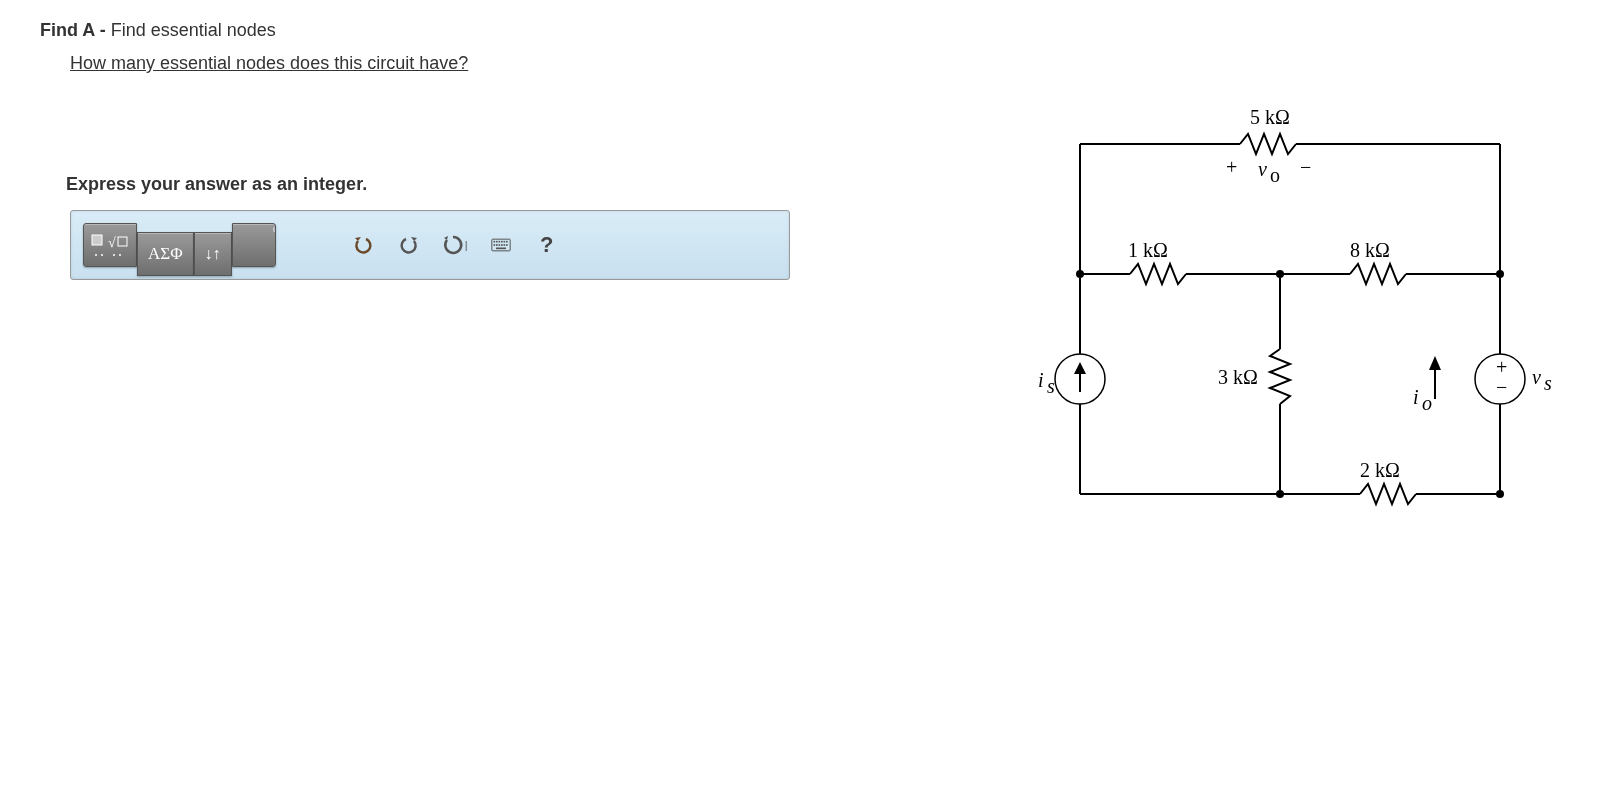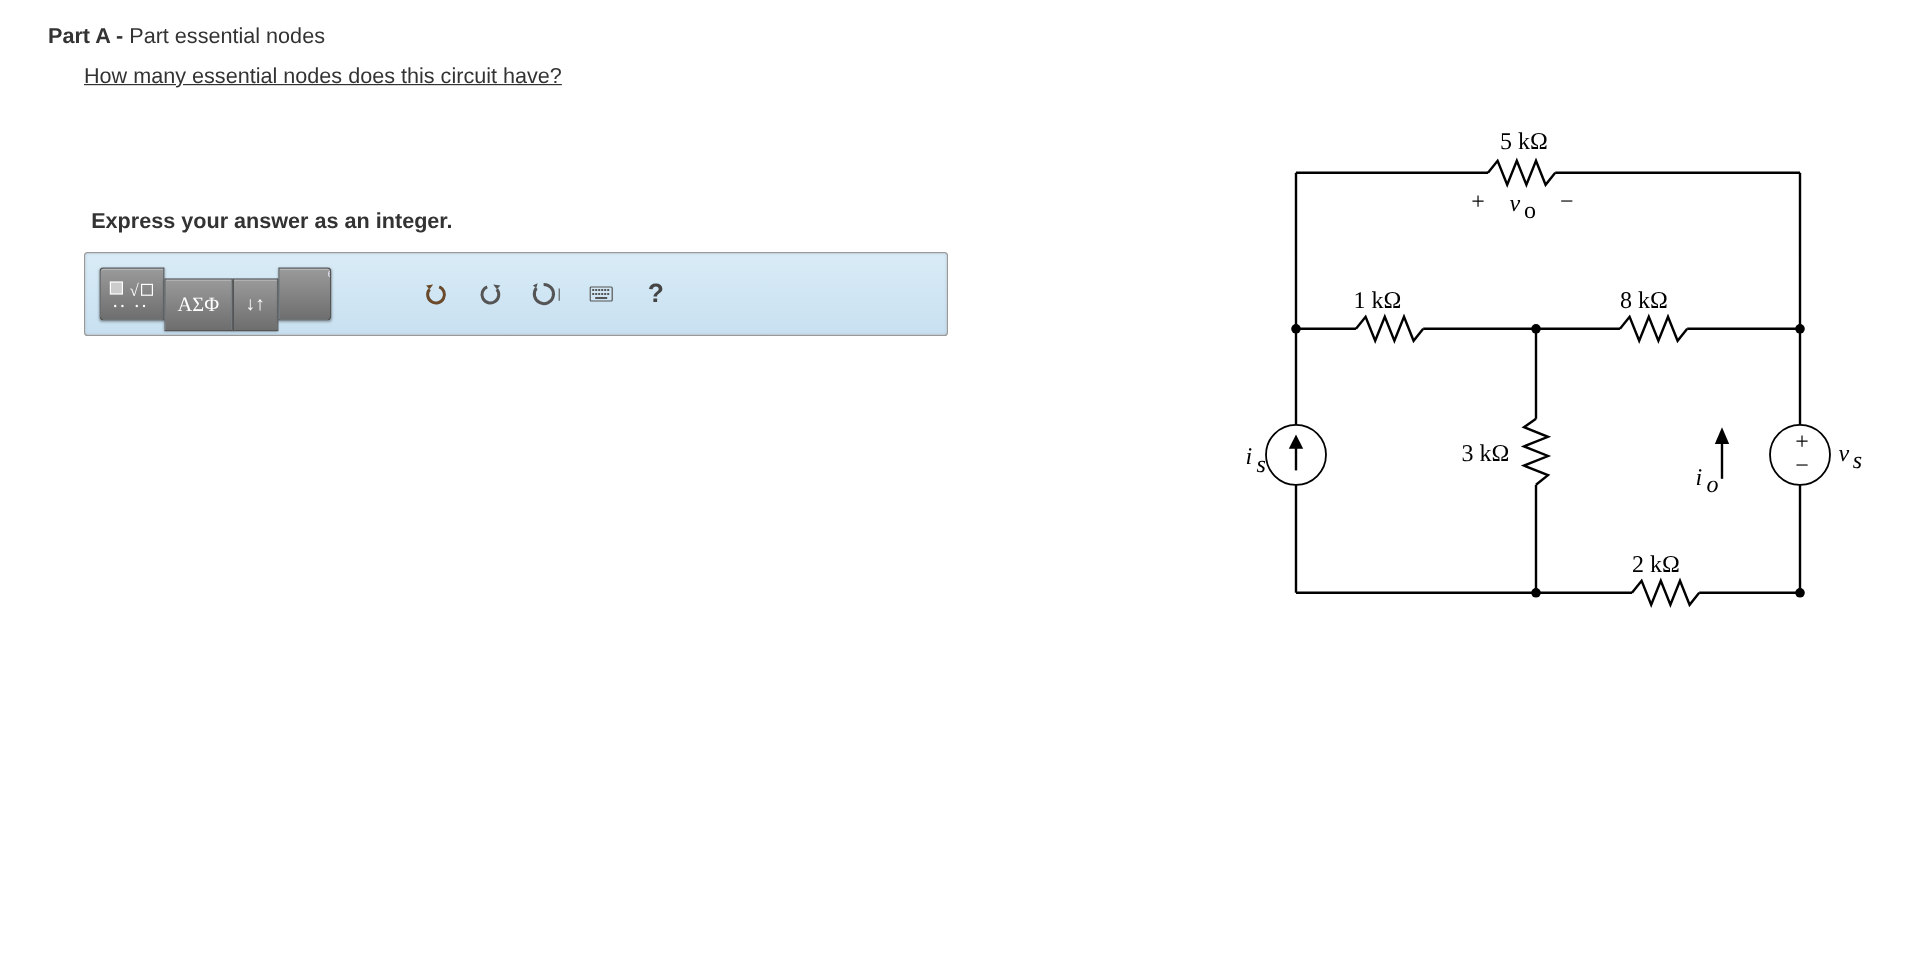--- a/index.html
+++ b/index.html
@@ -51,21 +51,21 @@
   .circuit-svg .thin {
     stroke: #000;
     stroke-width: 1.5;
     fill: none;
   }
   .circuit-svg .node {
     fill: #000;
   }
   .bottom-text {
     margin-top: 80px;
-    margin-left: 36px;
+    margin-left: 26px;
     font-weight: bold;
   }
   .answer-box {
     margin-top: 15px;
     margin-left: 30px;
     width: 720px;
     height: 70px;
     border: 1px solid #999;
     border-radius: 3px;
     background: linear-gradient(#d9ecf7, #c8e0f0);
@@ -130,21 +130,21 @@
     right: -8px;
     font-size: 11px;
     color: #dde;
   }
   .kbd-icon svg { width:20px; height:16px; }
 </style>
 </head>
 <body>
 
 <div class="heading">
-  <strong><span>Part A</span></strong><strong> - </strong><span>Part essential nodes</span>
+  <strong><span>Find A</span></strong><strong> - </strong><span>Find essential nodes</span>
 </div>
 
 <div class="question">How many essential nodes does this circuit have?</div>
 
 <div class="content-row">
   <div class="left-col">
     <div class="bottom-text">Express your answer as an integer.</div>
     <div class="answer-box">
       <div class="tb-btn tb-btn-first">
         <svg width="40" height="28" viewBox="0 0 40 28">

